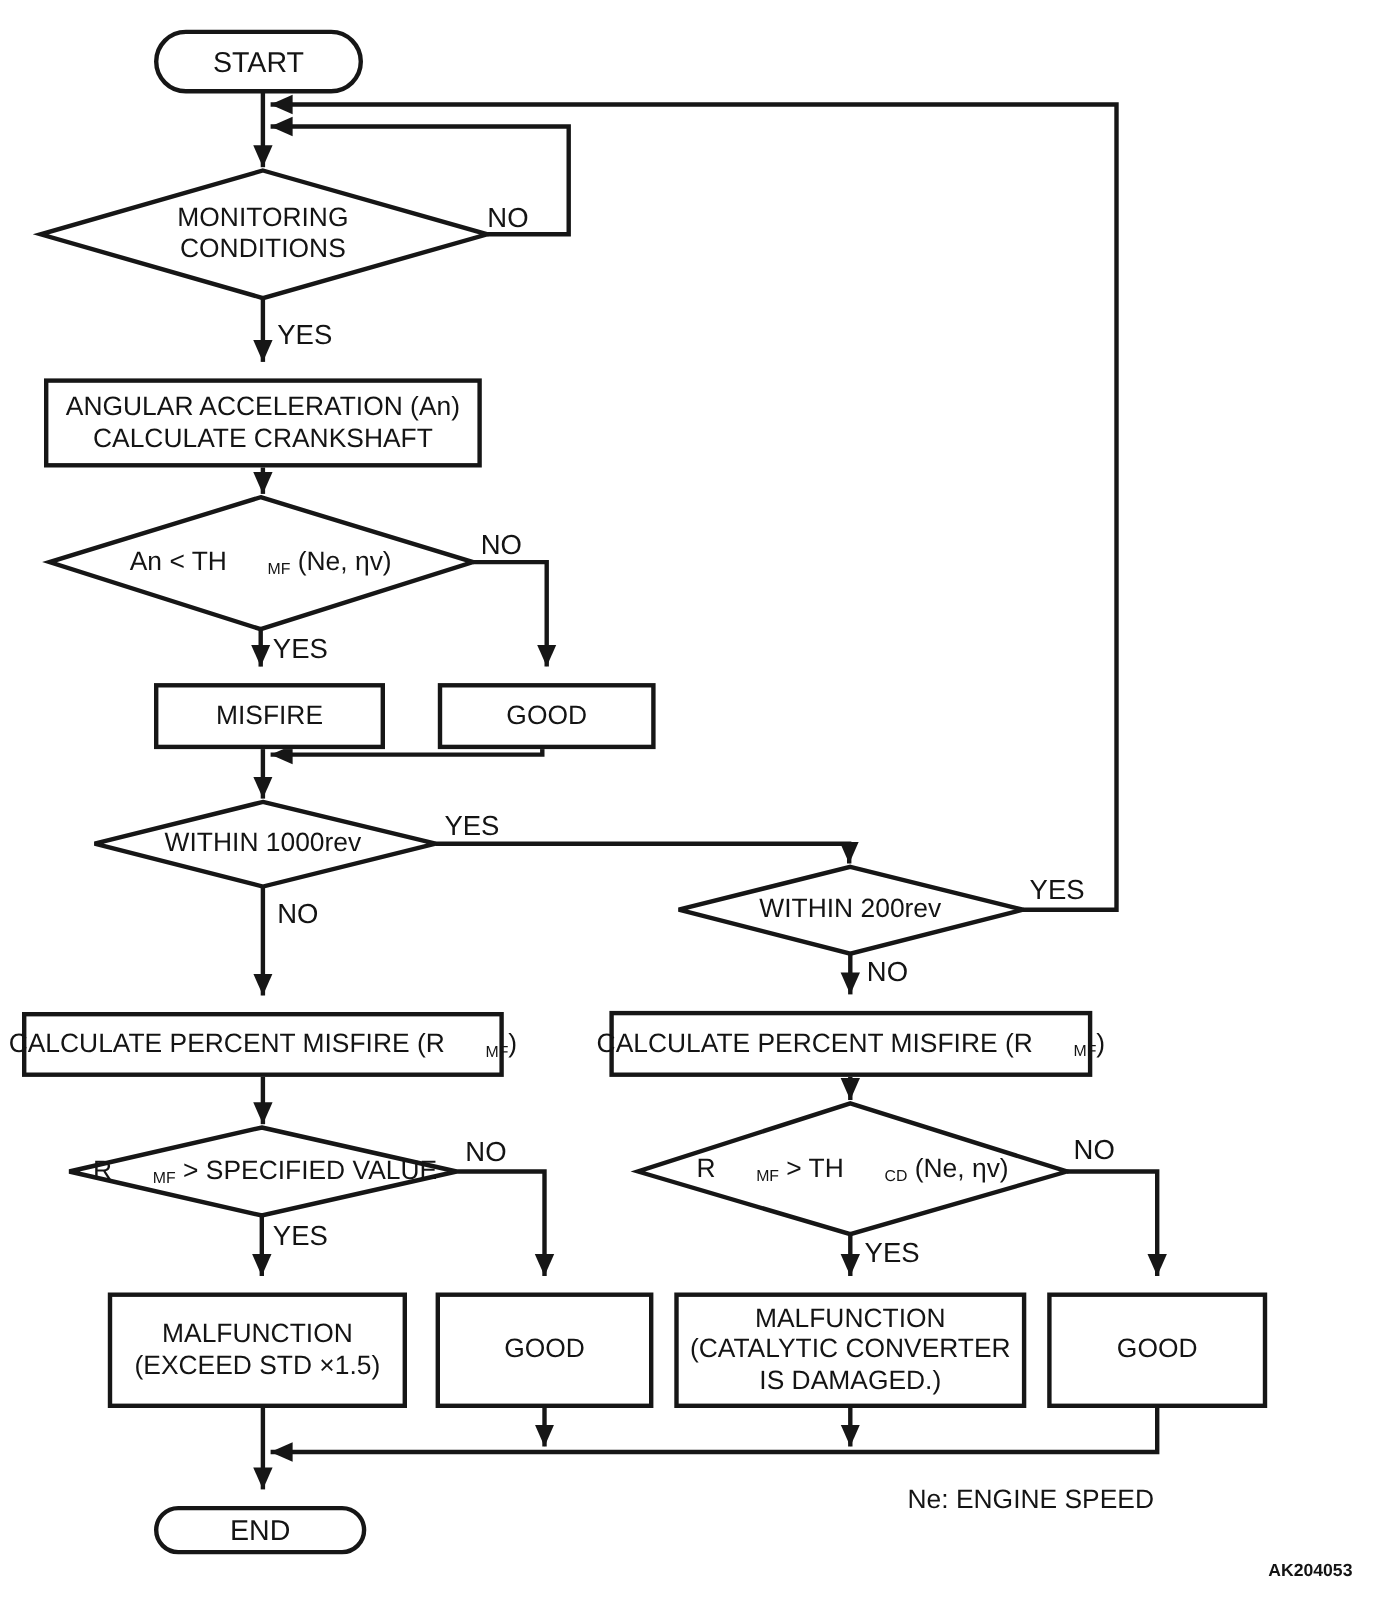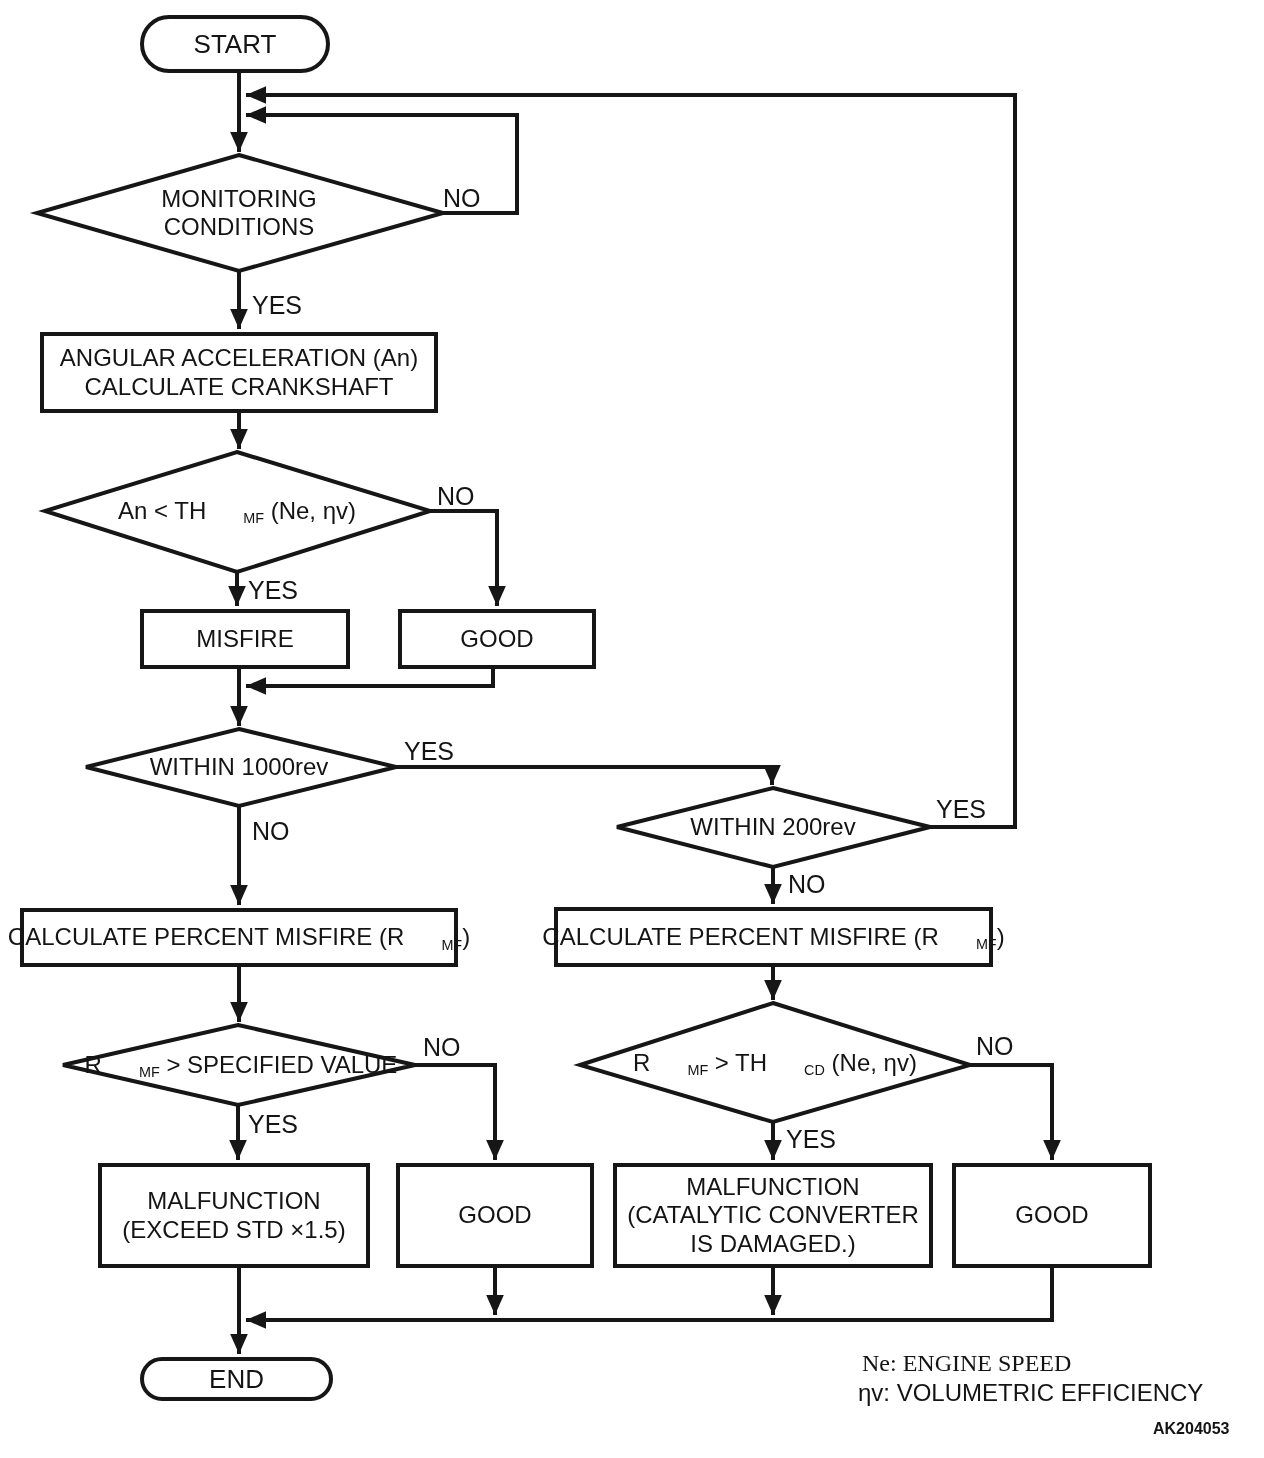--- a/index.html
+++ b/index.html
@@ -4,21 +4,21 @@
 <style>
   html,body{margin:0;padding:0;background:#ffffff;}
   .canvas{
     position:relative;width:1264px;height:1458px;background:#ffffff;
     font-family:"Liberation Sans","DejaVu Sans",sans-serif;color:#141414;
   }
   .canvas svg{position:absolute;left:0;top:0;width:1264px;height:1458px;}
   .node{
     position:absolute;box-sizing:border-box;border:4px solid #161616;background:#ffffff;
     display:flex;flex-direction:column;align-items:center;justify-content:center;
-    text-align:center;font-size:24px;line-height:1.18;
+    text-align:center;font-size:24px;line-height:1.18;margin-top:12px;
   }
   .node .ln{white-space:nowrap;}
   .terminal{border-radius:32px;font-size:26px;}
   .dlabel{
     position:absolute;transform:translate(-50%,-50%);white-space:nowrap;
     font-size:24px;text-align:center;line-height:1.18;
   }
   .elabel{position:absolute;font-size:25px;white-space:nowrap;}
   .sub{font-size:0.6em;position:relative;top:0.29em;padding-left:37px;}
   .legend-line{position:absolute;font-size:24px;white-space:nowrap;}
@@ -127,17 +127,16 @@
   <div class="elabel" style="left:248px;top:576px;">YES</div>
   <div class="elabel" style="left:404px;top:737px;">YES</div>
   <div class="elabel" style="left:252px;top:817px;">NO</div>
   <div class="elabel" style="left:936px;top:795px;">YES</div>
   <div class="elabel" style="left:788px;top:870px;">NO</div>
   <div class="elabel" style="left:423px;top:1033px;">NO</div>
   <div class="elabel" style="left:248px;top:1110px;">YES</div>
   <div class="elabel" style="left:976px;top:1032px;">NO</div>
   <div class="elabel" style="left:786px;top:1125px;">YES</div>
 
-  <div class="legend-line" style="left:862px;top:1350px;font-family:Liberation Serif, serif;">Ne: ENGINE SPEED</div>
-  <div class="legend-line" style="left:858px;top:1379px;">ηv: VOLUMETRIC EFFICIENCY</div>
+  <div class="legend-line" style="left:825px;top:1350px;">Ne: ENGINE SPEED</div>
   <div class="code" style="left:1153px;top:1420px;">AK204053</div>
 
 </div>
 
 </body></html>

